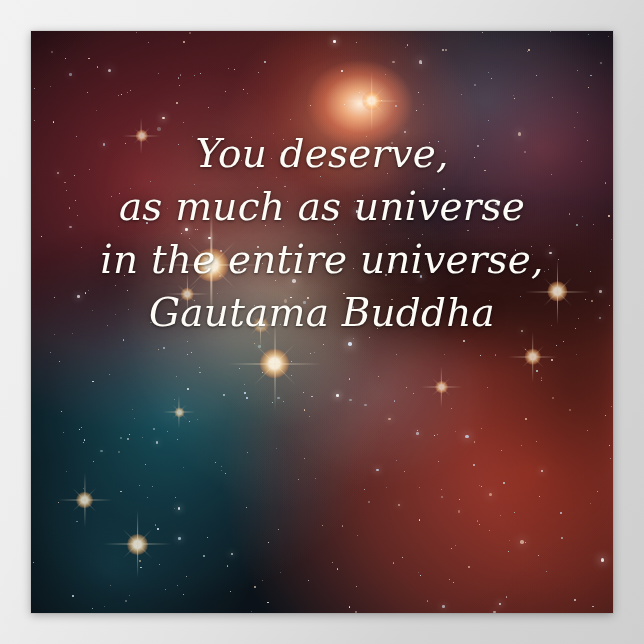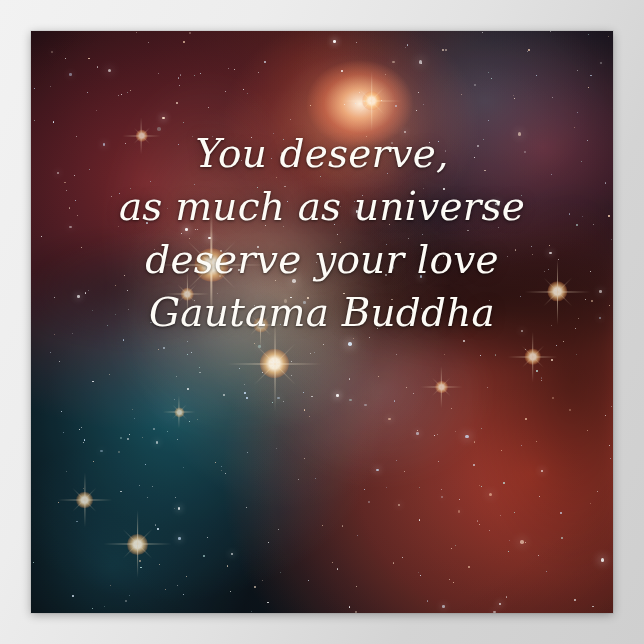--- a/index.html
+++ b/index.html
@@ -686,18 +686,18 @@
           <span class="sp" style="width:20.5px;height:0.60px;margin-left:-10.2px;margin-top:-0.30px;transform:rotate(45deg);opacity:0.5"></span>
           <span class="sp" style="width:20.5px;height:0.60px;margin-left:-10.2px;margin-top:-0.30px;transform:rotate(135deg);opacity:0.5"></span>
         </div>
       </div>
 
     <div id="vignette"></div>
 
     <div id="quote">
       <span class="ln">You deserve,</span>
       <span class="ln">as much as universe</span>
-      <span class="ln">deserve your love</span>
+      <span class="ln">in the entire universe,</span>
       <span class="author">Gautama Buddha</span>
     </div>
 
   </div>
 </div>
 
 </body></html>

